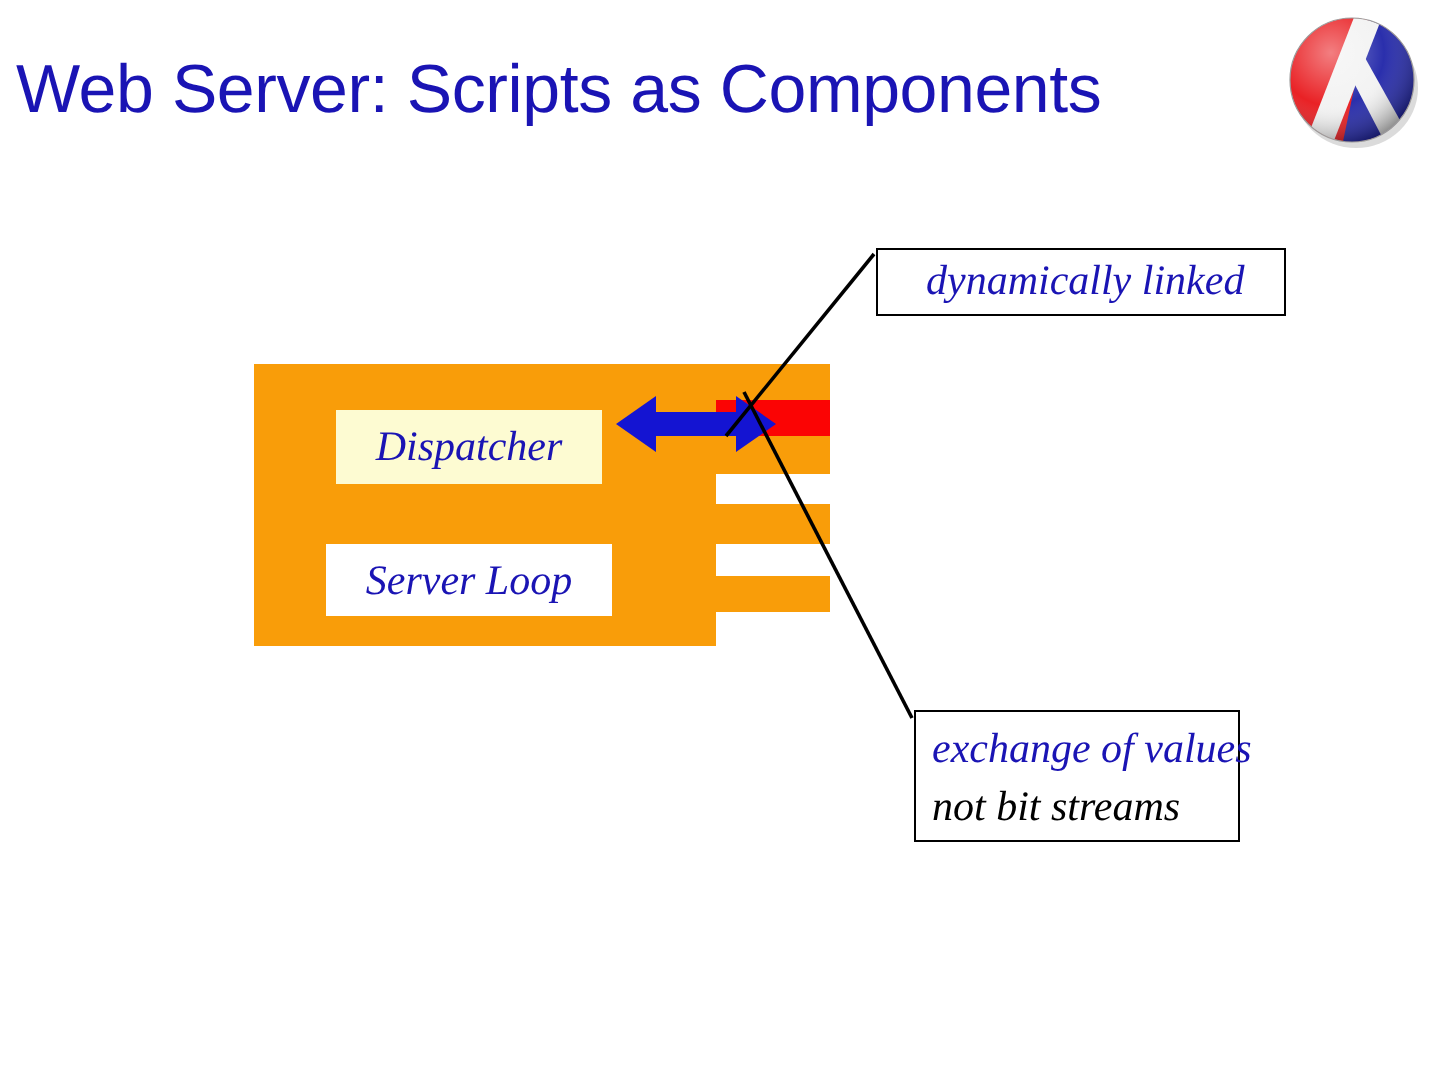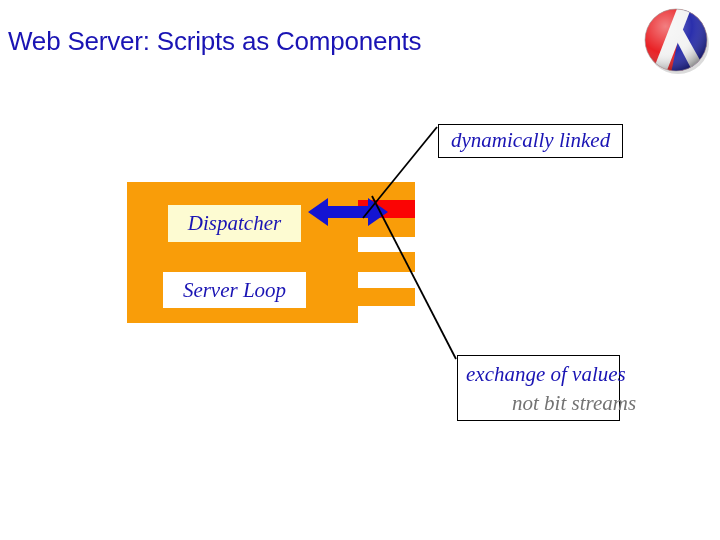--- a/index.html
+++ b/index.html
@@ -16,21 +16,21 @@
     overflow: hidden;
     font-family: "Liberation Sans", sans-serif;
   }
 
   
   #slide-title {
     position: absolute;
     left: 8px;
     top: 26px;
     font-family: "Liberation Sans", sans-serif;
-    font-size: 26px;
+    font-size: 34px;
     font-weight: 400;
     color: #1a14b4;
     letter-spacing: -0.2px;
     white-space: nowrap;
   }
 
   
   #logo {
     position: absolute;
     left: 640px;
@@ -110,39 +110,39 @@
     position: absolute;
     background: #ffffff;
     border: 1px solid #000000;
     font-family: "Liberation Serif", serif;
     font-style: italic;
     box-sizing: border-box;
   }
   #callout-dynamic {
     left: 438px;
     top: 124px;
-    width: 185px;
+    width: 205px;
     height: 34px;
-    padding: 3px 0 0 12px;
+    padding: 3px 0 0 24px;
     font-size: 21px;
     color: #1a14b4;
     white-space: nowrap;
   }
   #callout-exchange {
     left: 457px;
     top: 355px;
     width: 163px;
     height: 66px;
     padding: 4px 0 0 8px;
     font-size: 21px;
     line-height: 29px;
     white-space: nowrap;
   }
   .line-blue { color: #1a14b4; display: block; }
-  .line-red  { color: #737373; display: block; margin-left: 46px; }
+  .line-red  { color: #000000; display: block; }
 </style>
 </head>
 <body>
 
 <div id="slide">
 
   <div id="slide-title">Web Server: Scripts as Components</div>
 
   <div id="logo">
     <svg width="74" height="72" viewBox="0 0 74 72" xmlns="http://www.w3.org/2000/svg">

